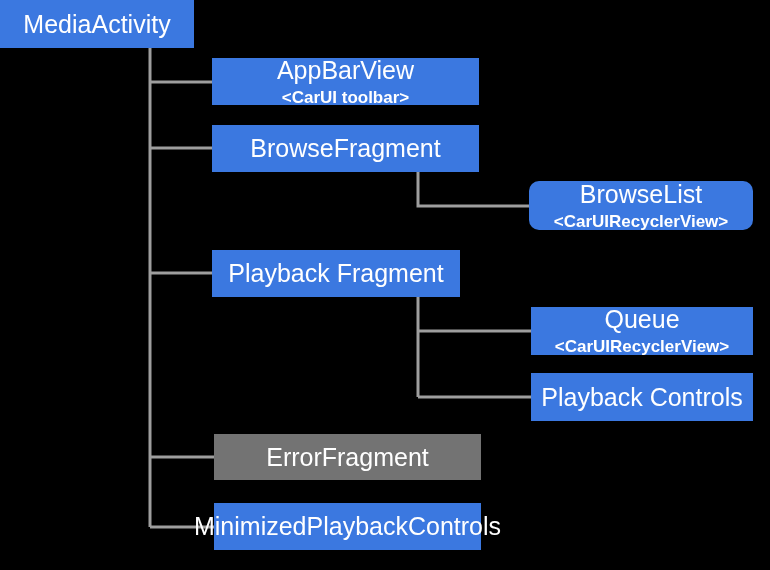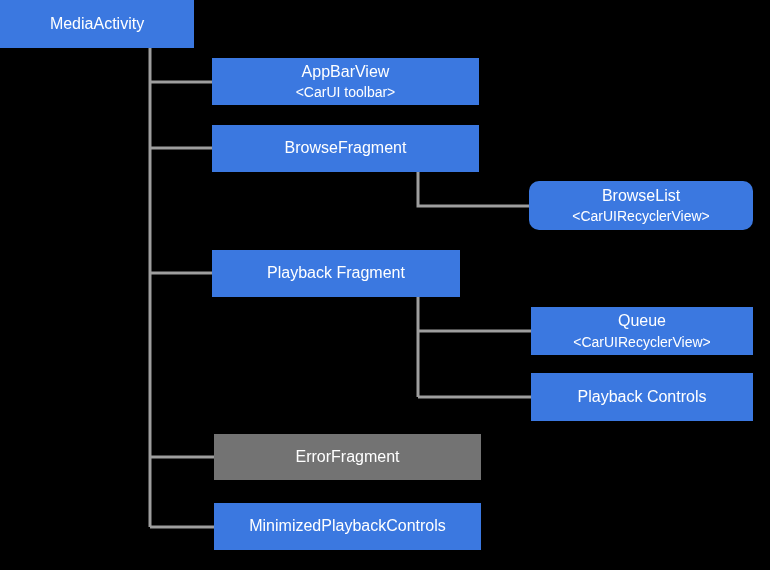--- a/index.html
+++ b/index.html
@@ -32,28 +32,28 @@
     flex-direction: column;
     align-items: center;
     justify-content: center;
     box-sizing: border-box;
     color: #ffffff;
     line-height: 1.16;
     text-align: center;
     padding: 0 8px;
   }
   .node-title {
-    font-size: 16px;
+    font-size: 25px;
     font-weight: 400;
     color: #ffffff;
     white-space: nowrap;
   }
   .node-subtitle {
-    font-size: 14px;
-    font-weight: 400;
+    font-size: 17px;
+    font-weight: 700;
     color: #ffffff;
     white-space: nowrap;
     margin-top: 3px;
   }
   .node-box.single .node-title {
     margin: 0;
   }
 </style>
 </head>
 <body>

